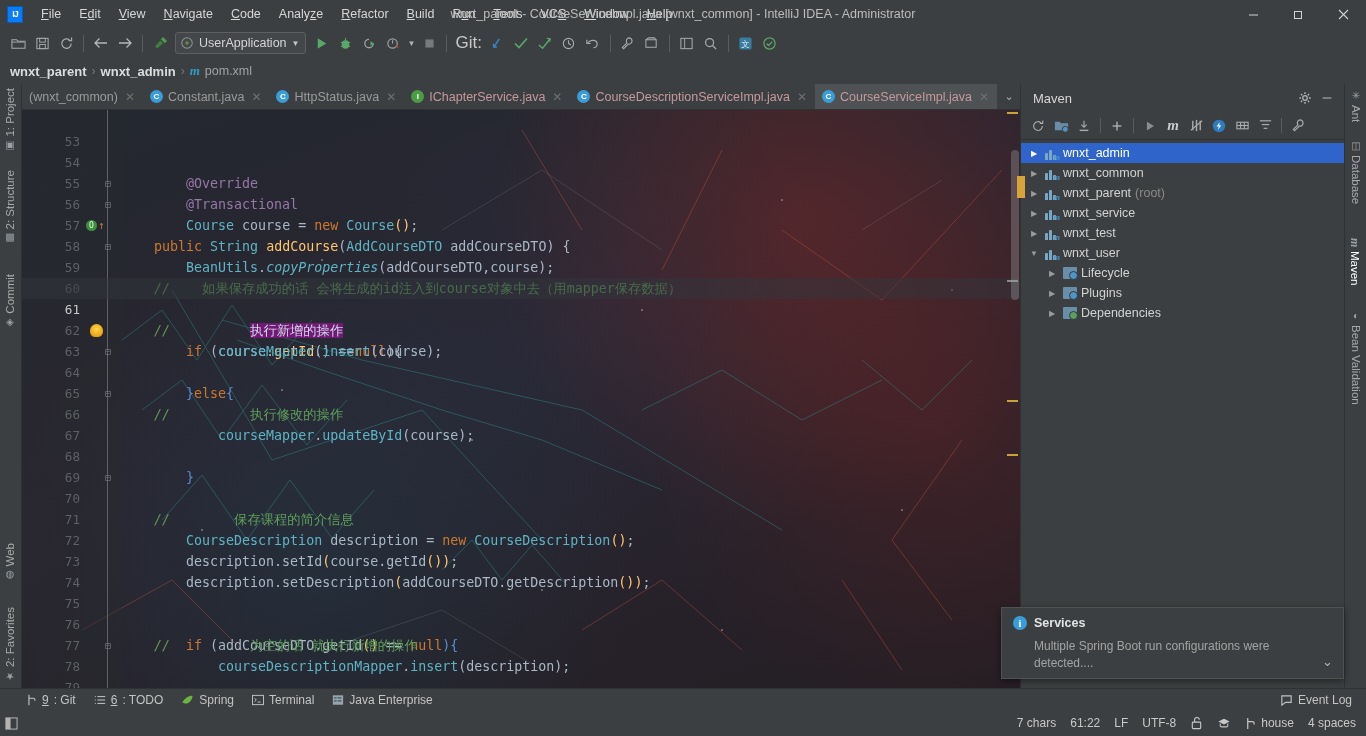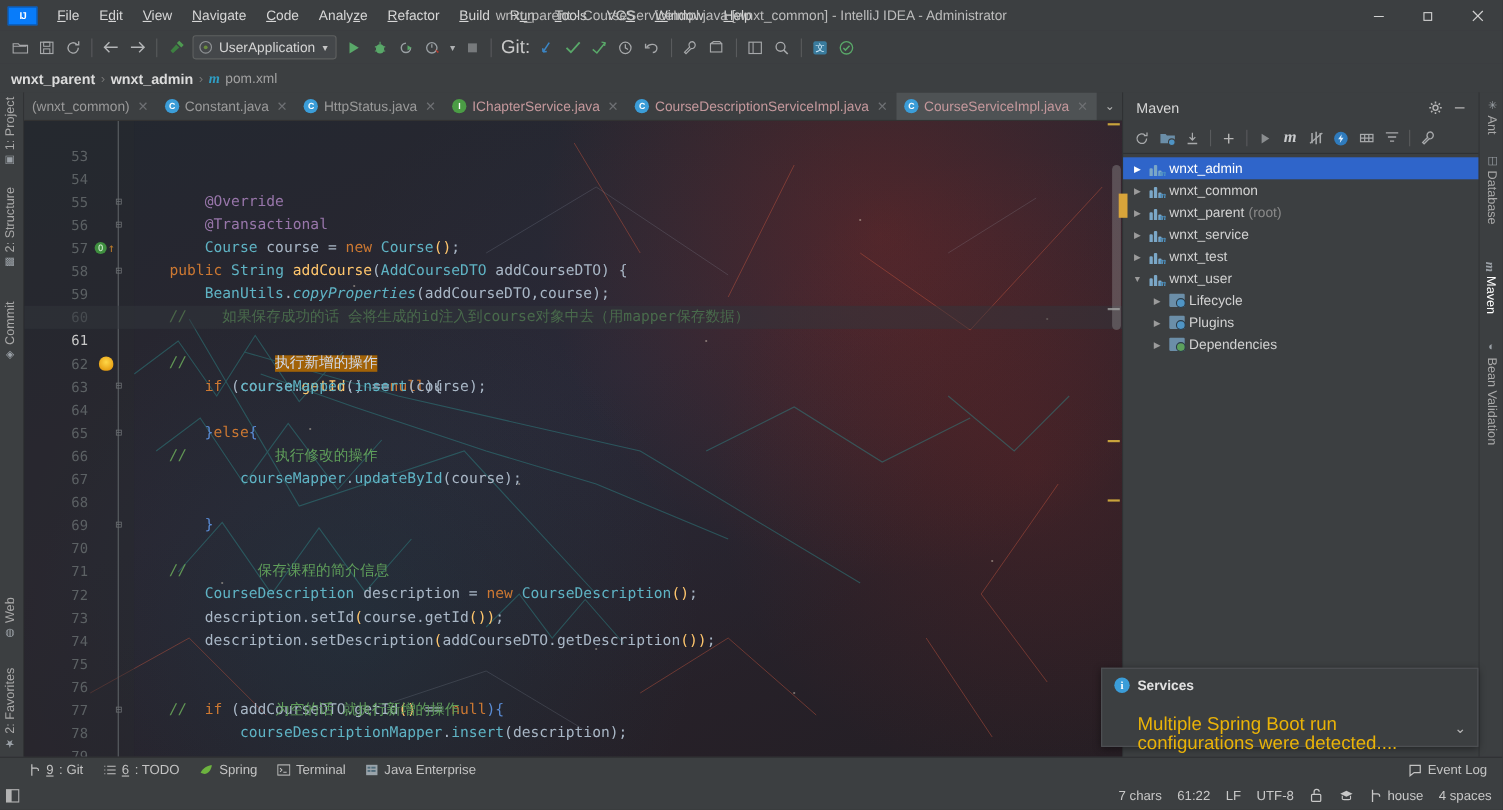--- a/index.html
+++ b/index.html
@@ -13,21 +13,21 @@
     -webkit-font-smoothing: antialiased;
   }
   #app { position: relative; width: 1366px; height: 736px; }
 
   
   .titlebar {
     position: absolute; left: 0; top: 0; width: 1366px; height: 28px;
     background: #3c3f41; display: flex; align-items: center;
   }
   .ij-logo {
-    width: 27px; height: 17px; margin-left: 7px; margin-right: 9px;
+    width: 16px; height: 17px; margin-left: 7px; margin-right: 9px;
     background: #087cfa;
     border: 1px solid #0b5bb5;
     color: #fff; font-size: 9px; font-weight: bold;
     display: flex; align-items: center; justify-content: center;
     letter-spacing: -1px;
   }
   .menubar { display: flex; align-items: center; gap: 0px; }
   .menu-item {
     padding: 4px 9px; font-size: 12.5px; color: #d6d6d6; cursor: default;
     white-space: nowrap;
@@ -184,21 +184,21 @@
 
   
   .kw   { color: #cc7832; }
   .cmt  { color: #629755; font-style: italic; }
   .cmtz { color: #5f9e5a; }
   .typ  { color: #5fb3c4; }
   .fld  { color: #9876aa; }
   .mth  { color: #ffc66d; }
   .pl   { color: #a9b7c6; }
   .ital { font-style: italic; }
-  .sel  { background: #a16207; color: #cfd8e8; }
+  .sel  { background: #701a75; color: #cfd8e8; }
   .bulb { width: 13px; height: 13px; background: radial-gradient(circle at 50% 40%, #ffd747 0%, #e8a317 70%, #b8780c 100%); border-radius: 50% 50% 40% 40%; }
   .omark { width: 11px; height: 11px; border-radius: 50%; background: #3f8f3f; color: #dff6df; font-size: 8px; display: flex; align-items: center; justify-content: center; }
   .uparr { color: #b97a2a; font-size: 11px; line-height: 1; }
   .vfold {
     position: absolute; left: 85px; top: 0; width: 1px; background: #5d6265;
   }
   .mini {
     position: absolute; right: 0; top: 0; width: 14px; height: 100%;
   }
   .mini-mark { position: absolute; right: 2px; width: 11px; height: 2px; }
@@ -275,21 +275,21 @@
     padding: 8px 10px 8px 11px;
   }
   .notif-row { display: flex; align-items: center; gap: 7px; }
   .info-icon {
     width: 14px; height: 14px; border-radius: 50%; background: #3b9dd8;
     color: #fff; font-size: 10px; font-weight: bold; font-family: "Liberation Serif", serif;
     display: flex; align-items: center; justify-content: center; flex: 0 0 auto;
   }
   .notif-title { font-size: 12.5px; font-weight: bold; color: #e2e2e2; }
   .notif-body {
-    margin-left: 21px; margin-top: 20px; font-size: 17px; color: #eab308;
+    margin-left: 21px; margin-top: 8px; font-size: 12px; color: #a3a3a3;
     line-height: 17px; max-width: 270px;
   }
   .notif-chev {
     position: absolute; right: 10px; bottom: 9px; color: #b5b5b5; font-size: 13px;
   }
 
   
   .toolwin-bar {
     position: absolute; left: 0; top: 688px; width: 1366px; height: 22px;
     background: #3c3f41; display: flex; align-items: center; padding-left: 26px; gap: 18px;

